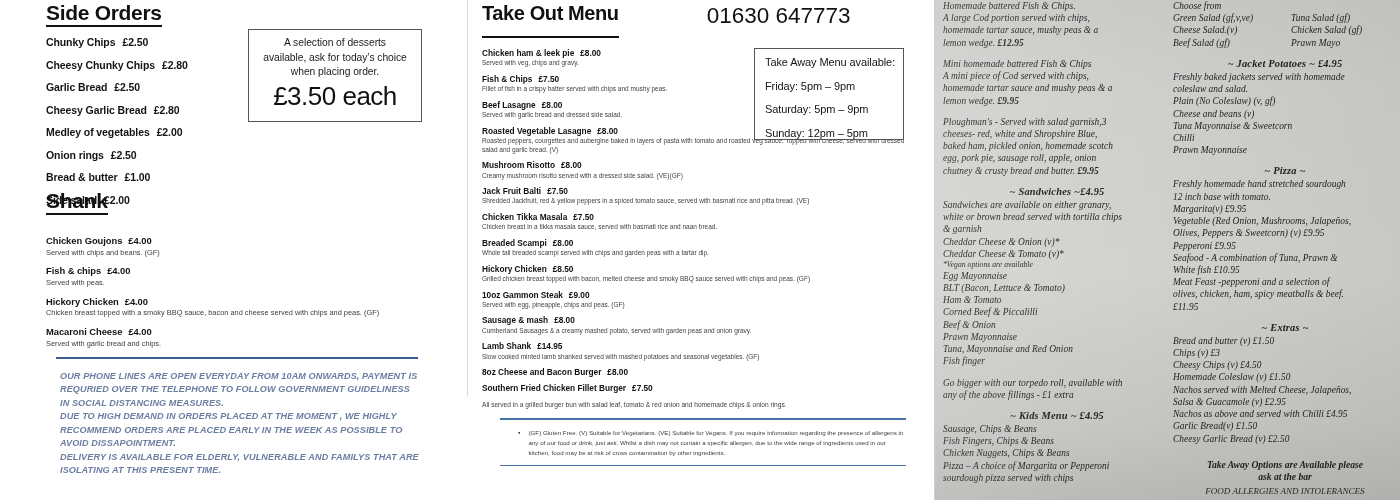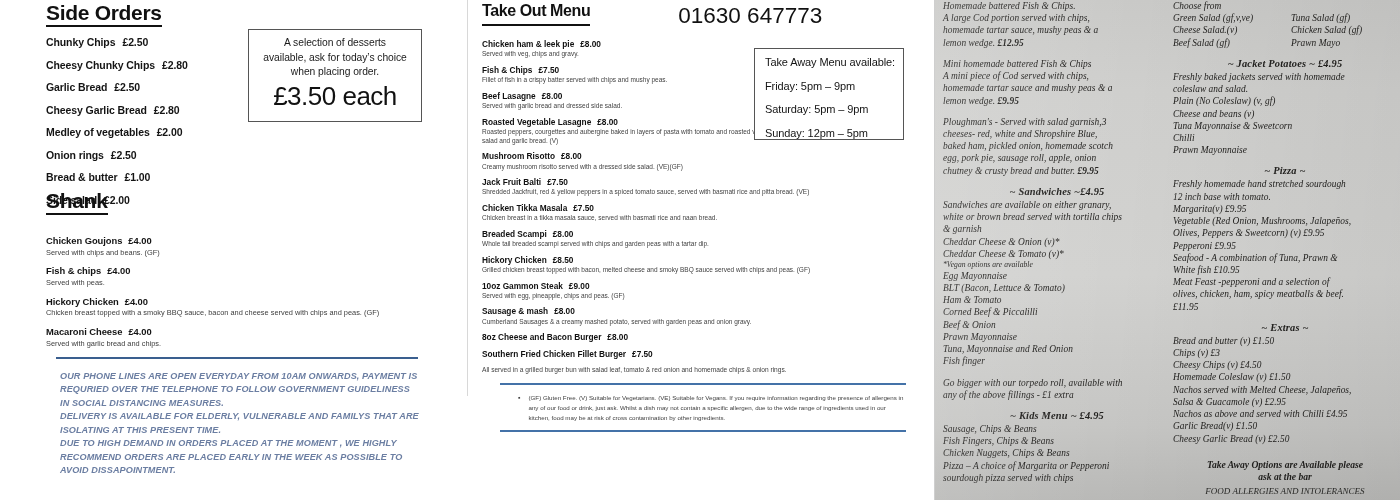--- a/index.html
+++ b/index.html
@@ -96,23 +96,23 @@
   
   .panel-mid {
     width: 467px; height: 500px;
     background: #ffffff;
     position: relative;
     padding: 0 14px 0 14px;
     border-right: 1px solid #cfcfcf;
   }
   .mid-head-row { display: flex; align-items: flex-start; padding-top: 2px; }
   .mid-title {
-    font-size: 16px; font-weight: bold; color: #111;
+    font-size: 20px; font-weight: bold; color: #111;
     border-bottom: 2px solid #111; display: inline-block;
-    line-height: 1.1; letter-spacing: -0.4px; padding-bottom: 4px;
+    line-height: 1.1; letter-spacing: -0.4px; padding-bottom: 12px;
   }
   .phone {
     font-size: 22.5px; color: #111; letter-spacing: 0px;
     margin-left: 88px; margin-top: 1px; white-space: nowrap;
   }
   .mid-list { margin-top: 10px; }
   .m-item { margin-bottom: 5.6px; }
   .m-title {
     font-size: 8.3px; font-weight: bold; color: #111;
     letter-spacing: -0.02px; line-height: 1.3;
@@ -234,22 +234,22 @@
           <div class="kid-item">
             <div class="kid-title"><span>Macaroni Cheese</span><span class="pr">£4.00</span></div>
             <div class="kid-desc">Served with garlic bread and chips.</div>
           </div>
         </div>
     </div>
 
     <div class="blue-rule"></div>
     <div class="notice" id="left-notice">
         <p>OUR PHONE LINES ARE OPEN EVERYDAY FROM 10AM ONWARDS, PAYMENT IS REQURIED OVER THE TELEPHONE TO FOLLOW GOVERNMENT GUIDELINESS IN SOCIAL DISTANCING MEASURES.</p>
+        <p>DUE TO HIGH DEMAND IN ORDERS PLACED AT THE MOMENT , WE HIGHLY RECOMMEND ORDERS ARE PLACED EARLY IN THE WEEK AS POSSIBLE TO AVOID DISSAPOINTMENT.</p>
         <p>DELIVERY IS AVAILABLE FOR ELDERLY, VULNERABLE AND FAMILYS THAT ARE ISOLATING AT THIS PRESENT TIME.</p>
-        <p>DUE TO HIGH DEMAND IN ORDERS PLACED AT THE MOMENT , WE HIGHLY RECOMMEND ORDERS ARE PLACED EARLY IN THE WEEK AS POSSIBLE TO AVOID DISSAPOINTMENT.</p>
       </div>
   </div>
 
   <div class="panel-mid">
     <div class="mid-head-row">
       <div class="mid-title">Take Out Menu</div>
       <div class="phone">01630 647773</div>
     </div>
 
     <div class="hours-box">
@@ -296,20 +296,24 @@
           <div class="m-title"><span>Hickory Chicken</span><span class="pr">£8.50</span></div>
           <div class="m-desc">Grilled chicken breast topped with bacon, melted cheese and smoky BBQ sauce served with chips and peas. (GF)</div>
         </div>
         <div class="m-item">
           <div class="m-title"><span>10oz Gammon Steak</span><span class="pr">£9.00</span></div>
           <div class="m-desc">Served with egg, pineapple, chips and peas. (GF)</div>
         </div>
         <div class="m-item">
           <div class="m-title"><span>Sausage &amp; mash</span><span class="pr">£8.00</span></div>
           <div class="m-desc">Cumberland Sausages &amp; a creamy mashed potato, served with garden peas and onion gravy.</div>
+        </div>
+        <div class="m-item">
+          <div class="m-title"><span>Lamb Shank</span><span class="pr">£14.95</span></div>
+          <div class="m-desc">Slow cooked minted lamb shanked served with mashed potatoes and seasonal vegetables. (GF)</div>
         </div>
         <div class="m-item">
           <div class="m-title"><span>8oz Cheese and Bacon Burger</span><span class="pr">£8.00</span></div>
         </div>
         <div class="m-item">
           <div class="m-title"><span>Southern Fried Chicken Fillet Burger</span><span class="pr">£7.50</span></div>
         </div>
       </div>
 
     <div class="burger-note">All served in a grilled burger bun with salad leaf, tomato &amp; red onion and homemade chips &amp; onion rings.</div>

